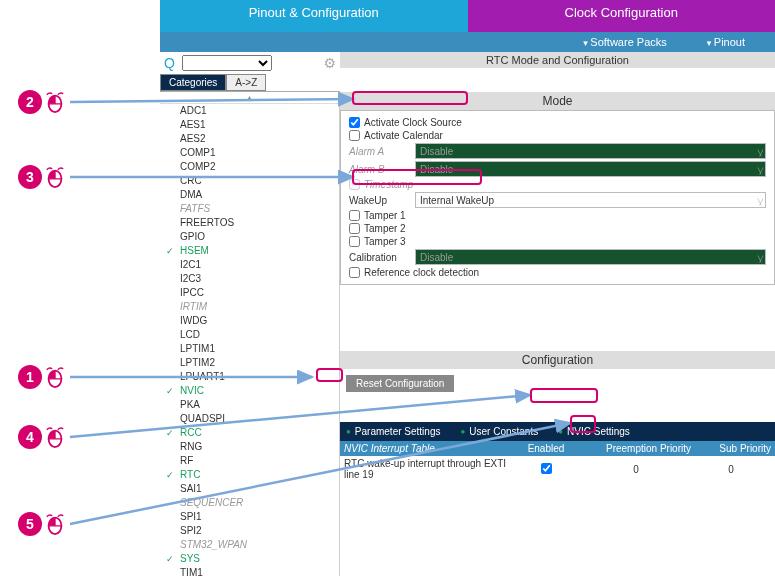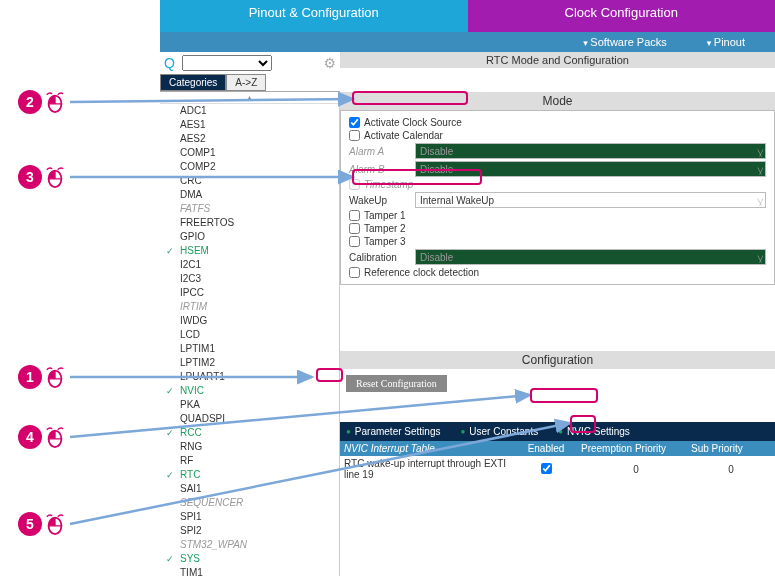--- a/index.html
+++ b/index.html
@@ -31,29 +31,29 @@
   .mode-header { background:#ddd; text-align:center; font-size:12px; padding:2px; }
   .mode-panel { border:1px solid #bbb; padding:4px 8px; font-size:10px; flex:0 0 auto; background:#fff; }
   .mode-row { display:flex; align-items:center; gap:6px; margin:2px 0; }
   .mode-row label { display:flex; align-items:flex-end; gap:4px; }
   .mode-row .lbl { width:60px; color:#999; font-style:italic; }
   .mode-row .lbl.normal { color:#333; font-style:normal; }
   .mode-row .sel { flex:1; border:1px solid #bbb; background:#14532d; padding:1px 4px; color:#999; position:relative; height:16px; line-height:14px; }
   .mode-row .sel.normal { color:#333; background:#fff; }
   .mode-row .sel::after { content:"╲╱"; font-size:6px; color:#aaa; position:absolute; right:4px; top:2px; letter-spacing:-2px;}
   .config-panel { flex:1; display:flex; flex-direction:column; }
-  .reset-btn { background:#888; color:#fff; font-size:10px; padding:3px 10px; margin:6px; width:fit-content; border:none; cursor:pointer;font-family:Liberation Serif, serif; }
+  .reset-btn { background:#888; color:#fff; font-size:10px; padding:3px 10px; margin:6px; width:fit-content; border:none; cursor:pointer; }
   .cfg-tabs { display:flex; background:#0a2a4d; padding:2px 0; gap:8px;margin-top:24px; }
   .cfg-tab { color:#fff; font-size:10px; padding:2px 6px; display:flex; align-items:center; gap:4px; cursor:pointer; }
   .cfg-tab::before { content:"●"; color:#1a9d5d; font-size:8px; }
   .nvic-header { background:#3a8dbd; color:#fff; font-size:10px; display:flex; padding:2px 4px; }
   .nvic-header .c1 { flex:1; font-style:italic; }
   .nvic-header .c2 { width:70px; text-align:center; }
-  .nvic-header .c3 { width:110px; text-align:left; }
-  .nvic-header .c4 { width:80px; text-align:left; }
+  .nvic-header .c3 { width:110px; text-align:right; }
+  .nvic-header .c4 { width:80px; text-align:right; }
   .nvic-row { display:flex; font-size:10px; padding:2px 4px; align-items:center; }
   .nvic-row .c1 { flex:1; }
   .nvic-row .c2 { width:70px; text-align:center; }
   .nvic-row .c3 { width:110px; text-align:center; }
   .nvic-row .c4 { width:80px; text-align:center; }
   
   .step { position:absolute; display:flex; align-items:center; gap:2px; }
   .step-circle { width:24px; height:24px; border-radius:50%; background:#d6006c; color:#fff; text-align:center; line-height:24px; font-weight:bold; font-size:14px; }
   .step-mouse { width:22px; height:22px; position:relative; }
   .step-mouse svg { width:22px; height:22px; }

